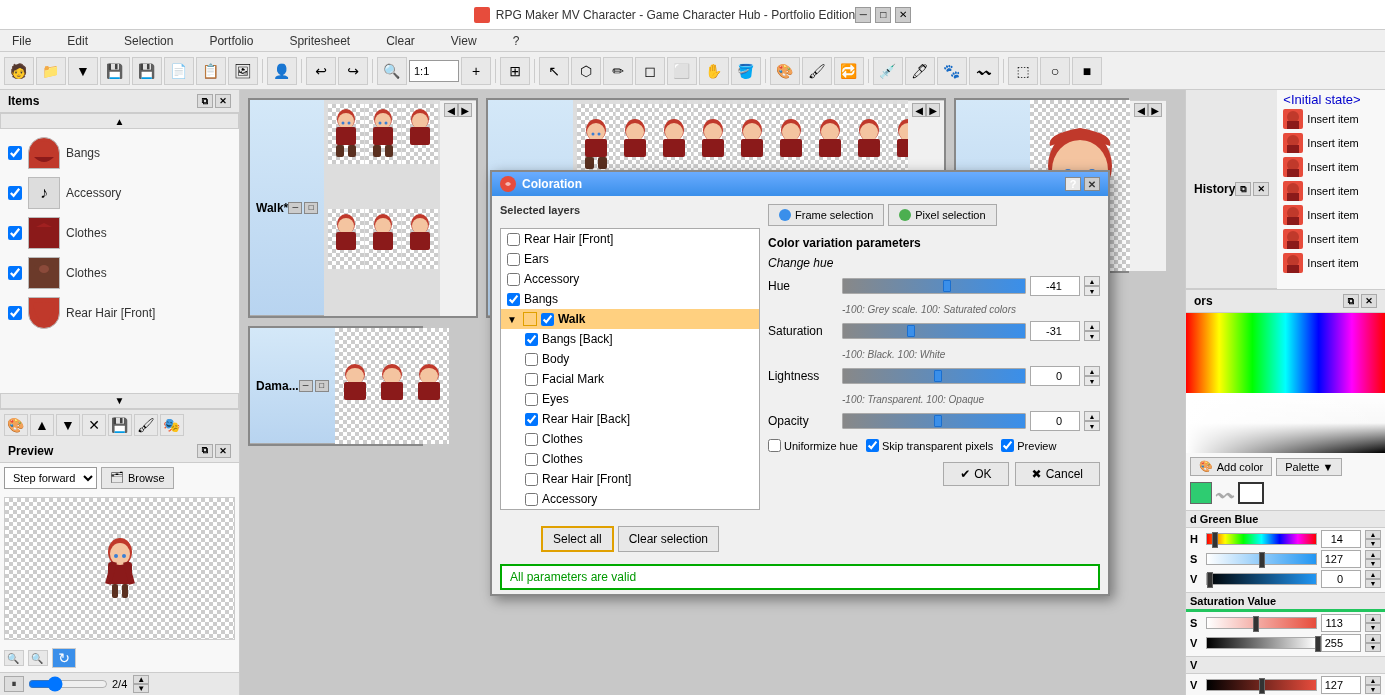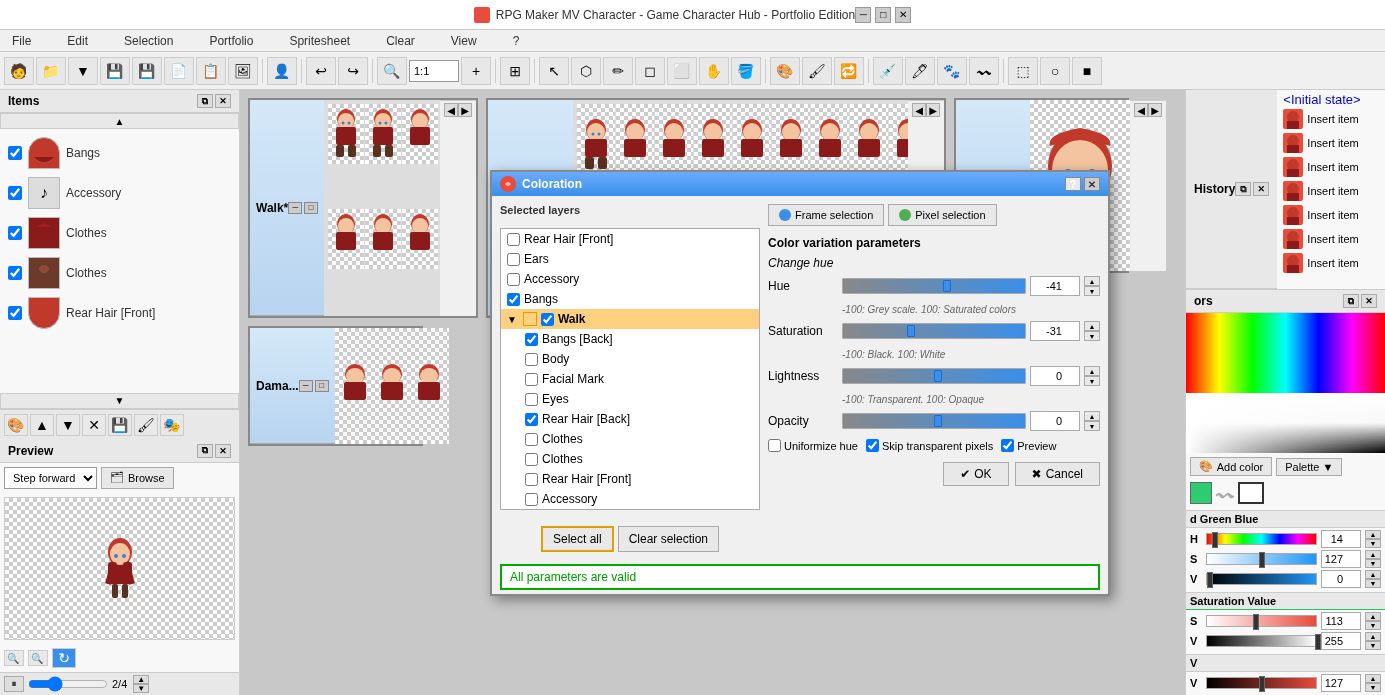--- a/index.html
+++ b/index.html
@@ -890,21 +890,21 @@
             <div style="position:absolute;top:-2px;left:0%;width:6px;height:16px;background:#333;border:1px solid #666;"></div>
           </div>
           <input type="number" class="hsv-input" value="0" style="">
           <div class="hsv-spin-container">
             <div class="hsv-spin-btn">▲</div>
             <div class="hsv-spin-btn">▼</div>
           </div>
         </div>
       </div>
 
-      <div style="font-size:11px;font-weight:bold;padding:2px 4px;background:#e8e8e8;border-top:1px solid #ccc;border-bottom:1px solid #22c55e;">Saturation Value</div>
+      <div style="font-size:11px;font-weight:bold;padding:2px 4px;background:#e8e8e8;border-top:1px solid #ccc;border-bottom:3px solid #22c55e;">Saturation Value</div>
 
       <div style="padding:2px 4px;">
 
         <div class="hsv-row">
           <span class="hsv-label">S</span>
           <div style="flex:1;height:12px;background:linear-gradient(to right,#ffffff,#e74c3c);border:1px solid #aaa;position:relative;">
             <div style="position:absolute;top:-2px;left:42%;width:6px;height:16px;background:#333;border:1px solid #666;"></div>
           </div>
           <input type="number" class="hsv-input" value="113" style="">
           <div class="hsv-spin-container">

